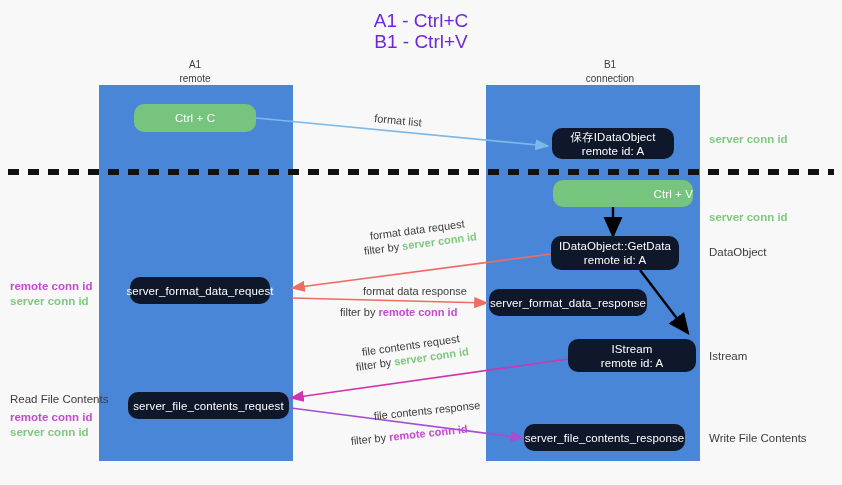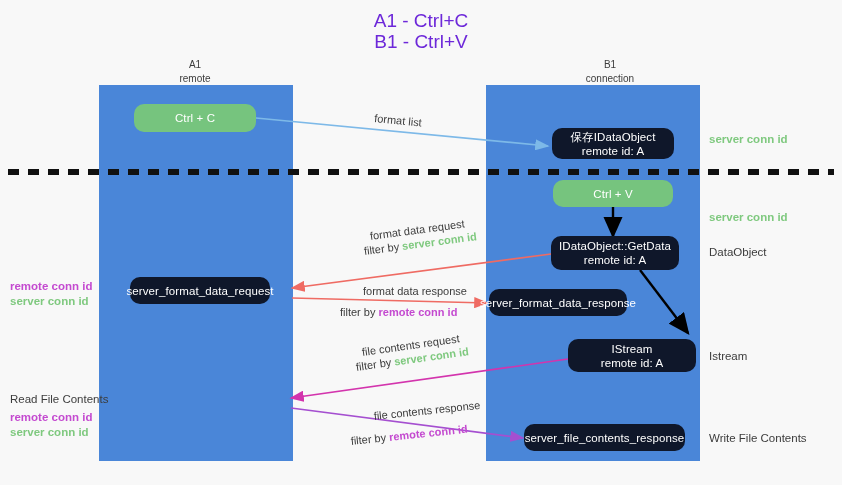--- a/index.html
+++ b/index.html
@@ -141,42 +141,45 @@
 
   <div class="node green" style="left:134px; top:104px; width:122px; height:28px;">
     <div>Ctrl + C</div>
   </div>
 
   <div class="node orange" style="left:552px; top:128px; width:122px; height:31px;">
     <div>保存IDataObject</div>
     <div class="l2">remote id: A</div>
   </div>
 
-  <div class="node green" style="left:553px; top:180px; width:120px; height:27px;">
+  <div class="node green" style="left:553px; top:180px; width:140px; height:27px;align-items:flex-end;">
     <div>Ctrl + V</div>
   </div>
 
   <div class="node orange" style="left:551px; top:236px; width:128px; height:34px;">
     <div>IDataObject::GetData</div>
     <div class="l2">remote id: A</div>
   </div>
 
   <div class="node orange" style="left:568px; top:339px; width:128px; height:33px;">
     <div>IStream</div>
     <div class="l2">remote id: A</div>
   </div>
 
   <div class="node orange" style="left:130px; top:277px; width:140px; height:27px;">
     <div>server_format_data_request</div>
   </div>
 
-  <div class="node orange" style="left:489px; top:289px; width:138px; height:27px;">
+  <div class="node orange" style="left:489px; top:289px; width:158px; height:27px;">
     <div>server_format_data_response</div>
   </div>
 
+  <div class="node orange" style="left:128px; top:392px; width:161px; height:27px;">
+    <div>server_file_contents_request</div>
+  </div>
 
   <div class="node orange" style="left:524px; top:424px; width:161px; height:27px;">
     <div>server_file_contents_response</div>
   </div>
 
   <div class="side-label conn-green" style="left:709px; top:132px;">server conn id</div>
   <div class="side-label conn-green" style="left:709px; top:210px;">server conn id</div>
   <div class="side-label" style="left:709px; top:245px;">DataObject</div>
   <div class="side-label" style="left:709px; top:349px;">Istream</div>
   <div class="side-label" style="left:709px; top:431px;">Write File Contents</div>

